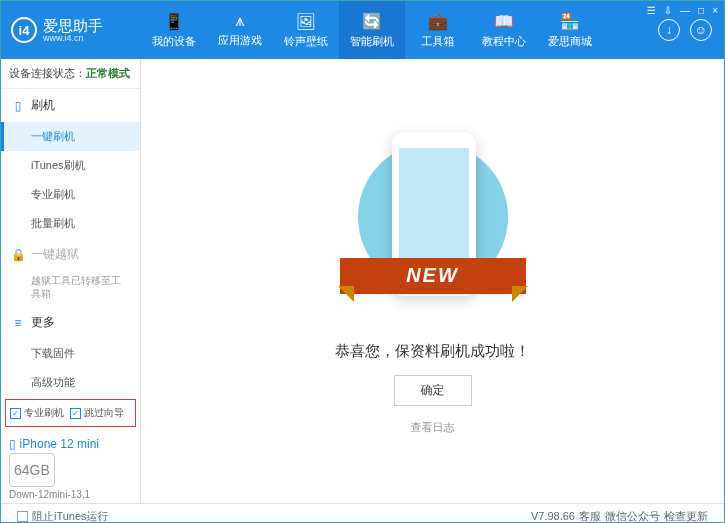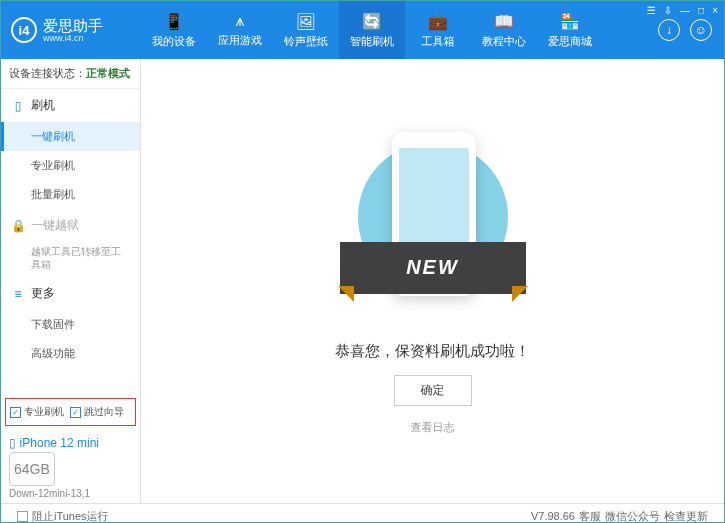--- a/index.html
+++ b/index.html
@@ -34,21 +34,21 @@
 .device{padding:4px 8px}
 .device-name{color:#1e88e5;font-size:12px;display:flex;align-items:center;gap:4px}
 .device-storage{display:inline-block;border:1px solid #ccc;border-radius:4px;padding:8px 4px;font-size:14px;color:#888;margin:2px 0}
 .device-sub{font-size:10px;color:#888}
 .main{flex:1;display:flex;flex-direction:column;align-items:center;justify-content:center;gap:14px;position:relative}
 .phone-wrap{position:relative;width:150px;height:200px}
 .circle-bg{width:150px;height:150px;border-radius:50%;background:#85d1e8;position:absolute;top:14px;left:0}
 .phone{position:absolute;width:84px;height:164px;background:#fff;border-radius:12px;left:34px;top:4px;box-shadow:0 4px 14px rgba(0,0,0,.18)}
 .phone::before{content:"";position:absolute;top:16px;left:7px;right:7px;bottom:22px;background:#bfe7f4;border-radius:2px}
 .phone::after{content:"";position:absolute;bottom:7px;left:50%;transform:translateX(-50%);width:11px;height:11px;border:1px solid #ccc;border-radius:50%}
-.new-banner{position:absolute;bottom:34px;left:-18px;right:-18px;height:52px;background:#404040;display:flex;align-items:center;justify-content:center;color:#fff;font-weight:bold;font-size:20px;font-style:italic;letter-spacing:2px}
+.new-banner{position:absolute;bottom:34px;left:-18px;right:-18px;height:36px;background:#c2410c;display:flex;align-items:center;justify-content:center;color:#fff;font-weight:bold;font-size:20px;font-style:italic;letter-spacing:2px}
 .new-banner::before,.new-banner::after{content:"";position:absolute;width:0;height:0;border:8px solid transparent}
 .new-banner::before{left:-2px;bottom:-8px;border-top-color:#c78700;border-right-color:#c78700}
 .new-banner::after{right:-2px;bottom:-8px;border-top-color:#c78700;border-left-color:#c78700}
 .success-text{font-size:15px;color:#333}
 .ok-btn{border:1px solid #ccc;background:#fff;padding:6px 26px;font-size:12px;cursor:pointer;color:#444}
 .log-link{font-size:11px;color:#999;cursor:pointer}
 .footer{height:25px;border-top:1px solid #e0e0e0;display:flex;align-items:center;font-size:11px;color:#666;padding:0 16px;justify-content:space-between}
 .footer-left{display:flex;align-items:center;gap:4px}
 .footer-left .fbox{width:11px;height:11px;border:1px solid #999}
 .footer-right{display:flex;gap:4px;align-items:center}
@@ -113,20 +113,21 @@
   <div class="sidebar">
     <div class="status-bar">
       <span>设备连接状态：</span><span class="green">正常模式</span>
     </div>
 
     <div class="section-head">
         <span class="ico">▯</span>
         <span>刷机</span>
       </div>
     <div class="sub-item active">一键刷机</div>
+    <div class="sub-item">iTunes刷机</div>
     <div class="sub-item">专业刷机</div>
     <div class="sub-item">批量刷机</div>
 
     <div class="section-head dim">
         <span class="ico">🔒</span>
         <span>一键越狱</span>
       </div>
     <div class="sub-note">越狱工具已转移至工具箱</div>
 
     <div class="section-head">

